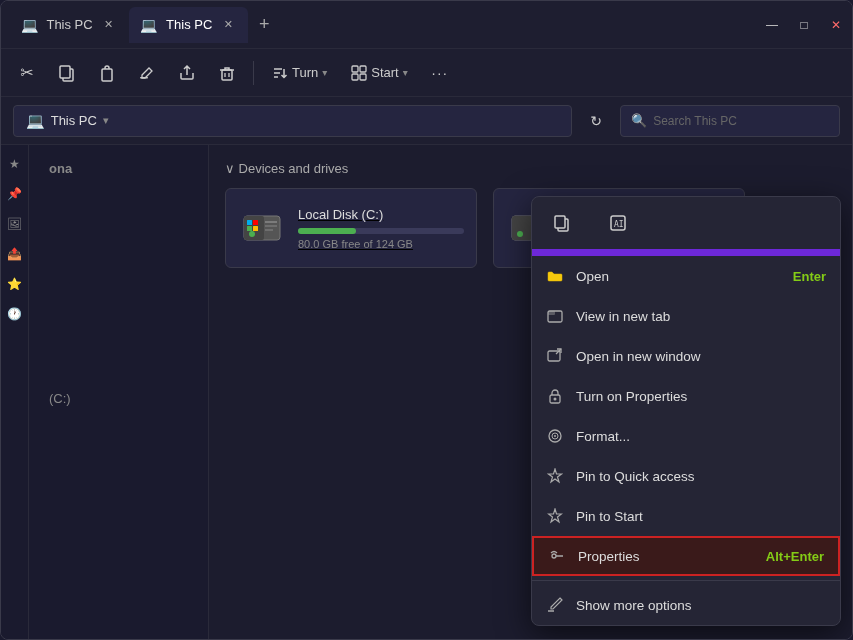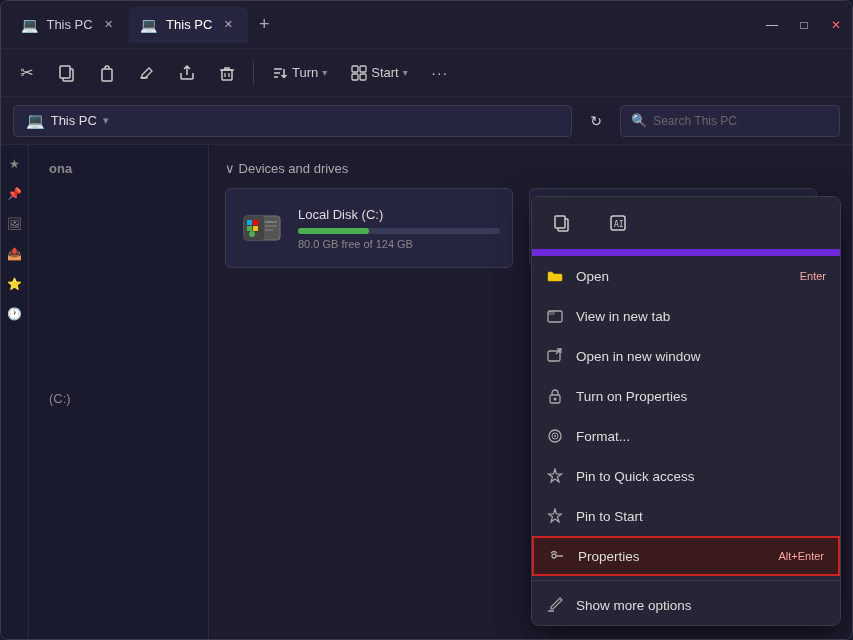--- a/index.html
+++ b/index.html
@@ -271,30 +271,31 @@
       gap: 4px;
     }
 
     .drives-grid {
       display: flex;
       gap: 16px;
       flex-wrap: wrap;
     }
 
     .drive-item {
-      width: 288px;
+      width: 252px;
       height: 80px;
       background: #252540;
       border-radius: 6px;
       display: flex;
       align-items: center;
       padding: 12px;
       gap: 12px;
       cursor: pointer;
       border: 1px solid #3a3a4a;
+      text-decoration: underline;
     }
 
     .drive-icon {
       width: 48px;
       height: 48px;
       display: flex;
       align-items: center;
       justify-content: center;
     }
 
@@ -396,22 +397,23 @@
       color: #aaa;
       font-size: 15px;
       flex-shrink: 0;
     }
 
     .cm-item-label {
       flex: 1;
     }
 
     .cm-item-shortcut {
-      font-size: 11px;
-      color: #fca5a5;
+      font-size: 13px;
+      color: #84cc16;
+      font-weight: bold;
     }
 
     .cm-divider {
       height: 1px;
       background: #3a3a4a;
       margin: 4px 0;
     }
   </style>
 </head>
 <body>

